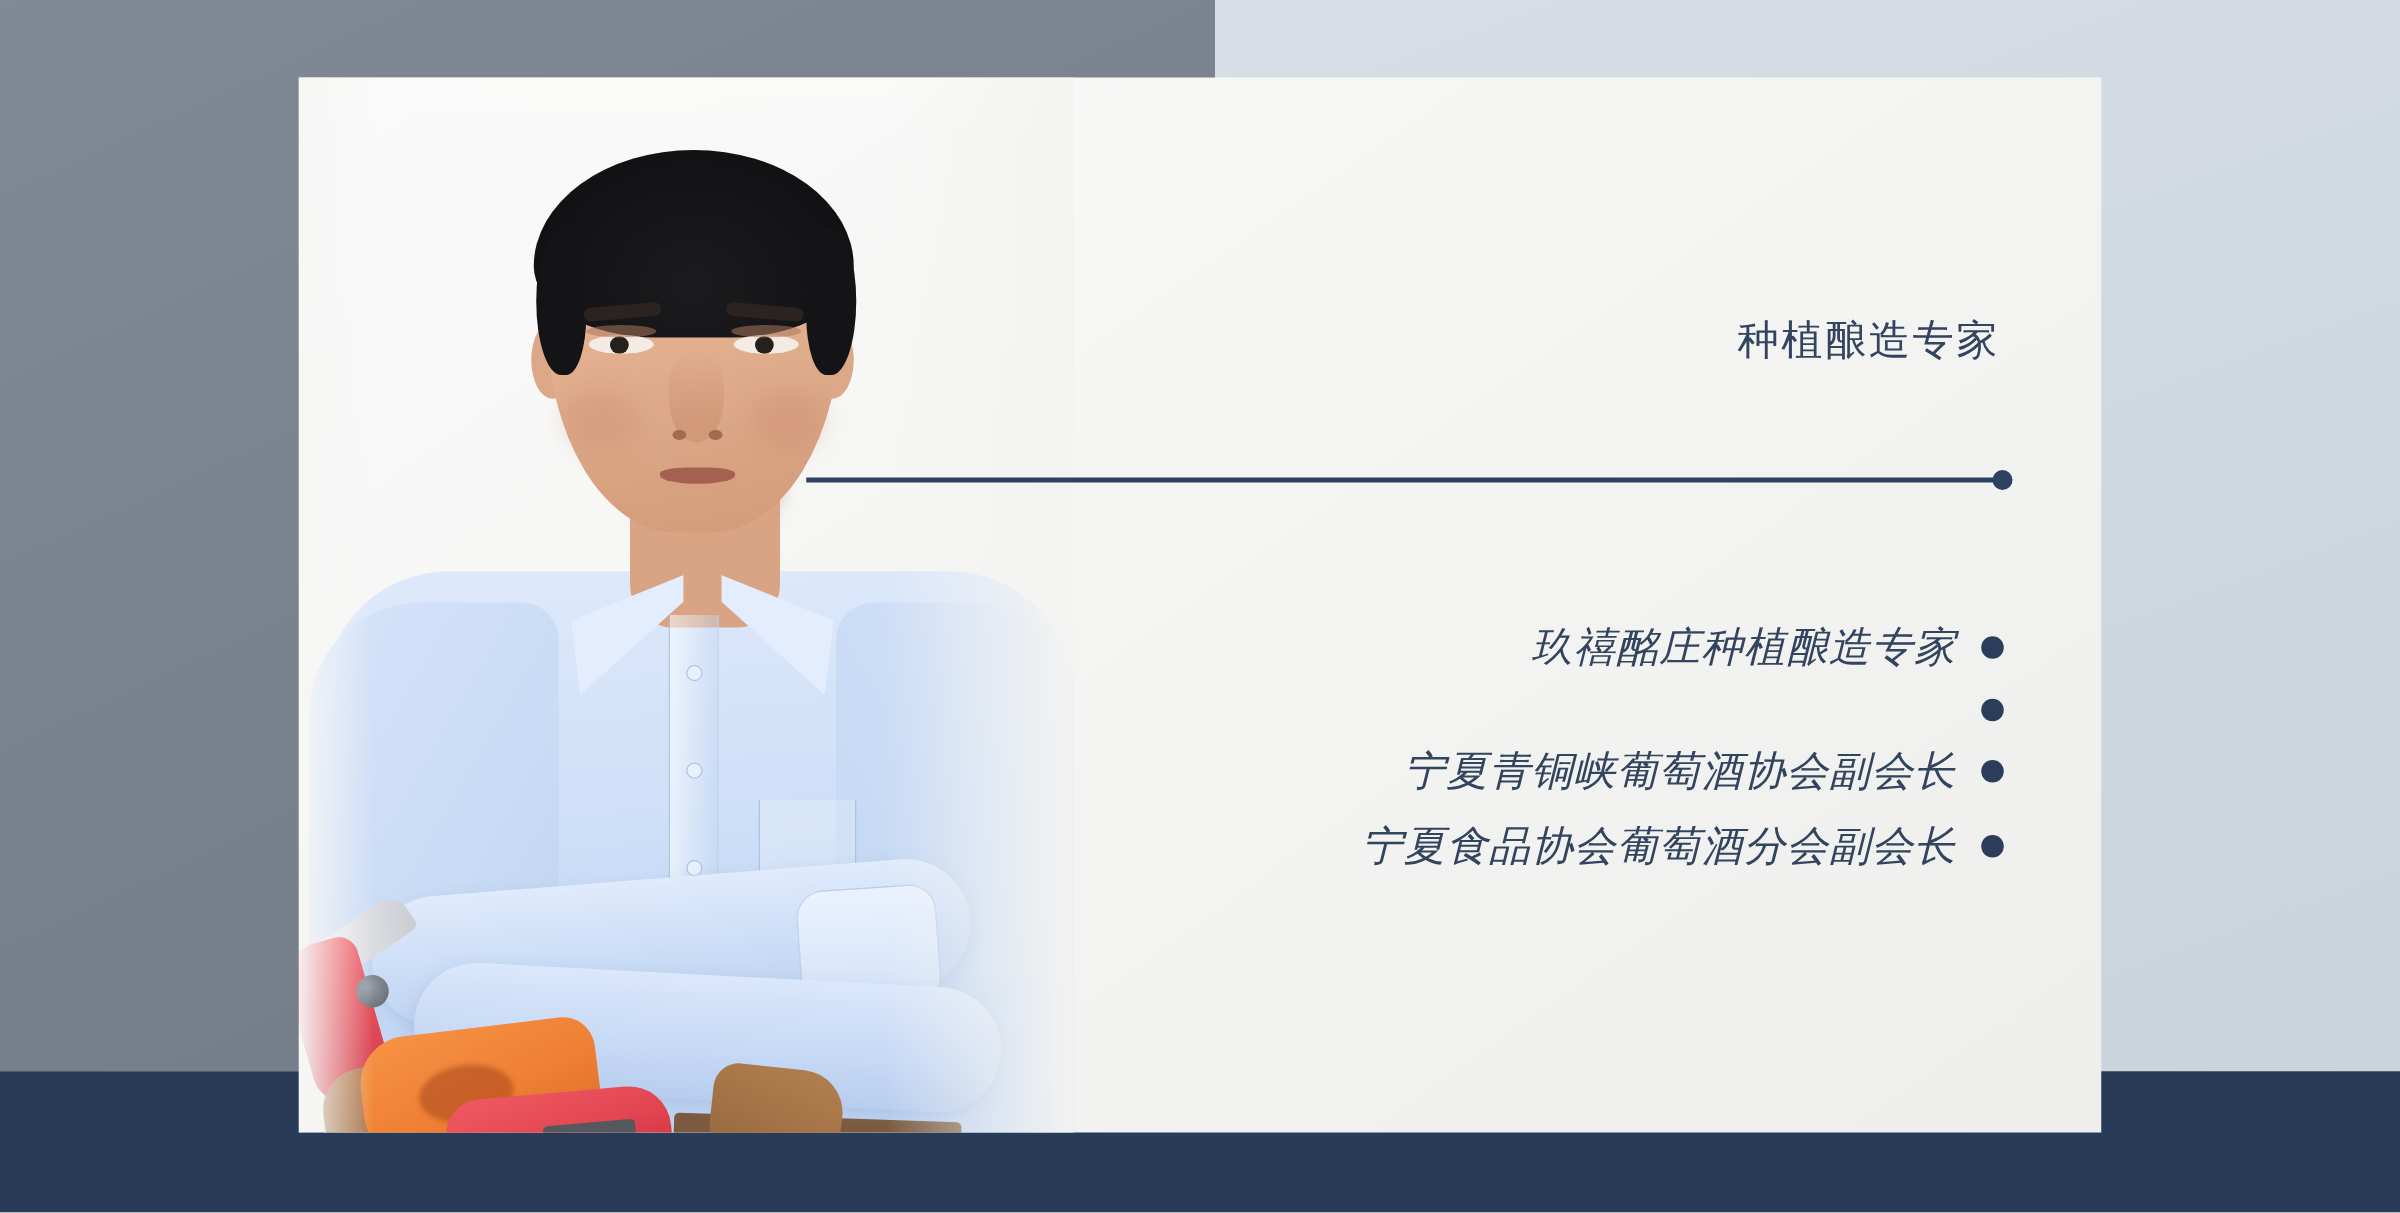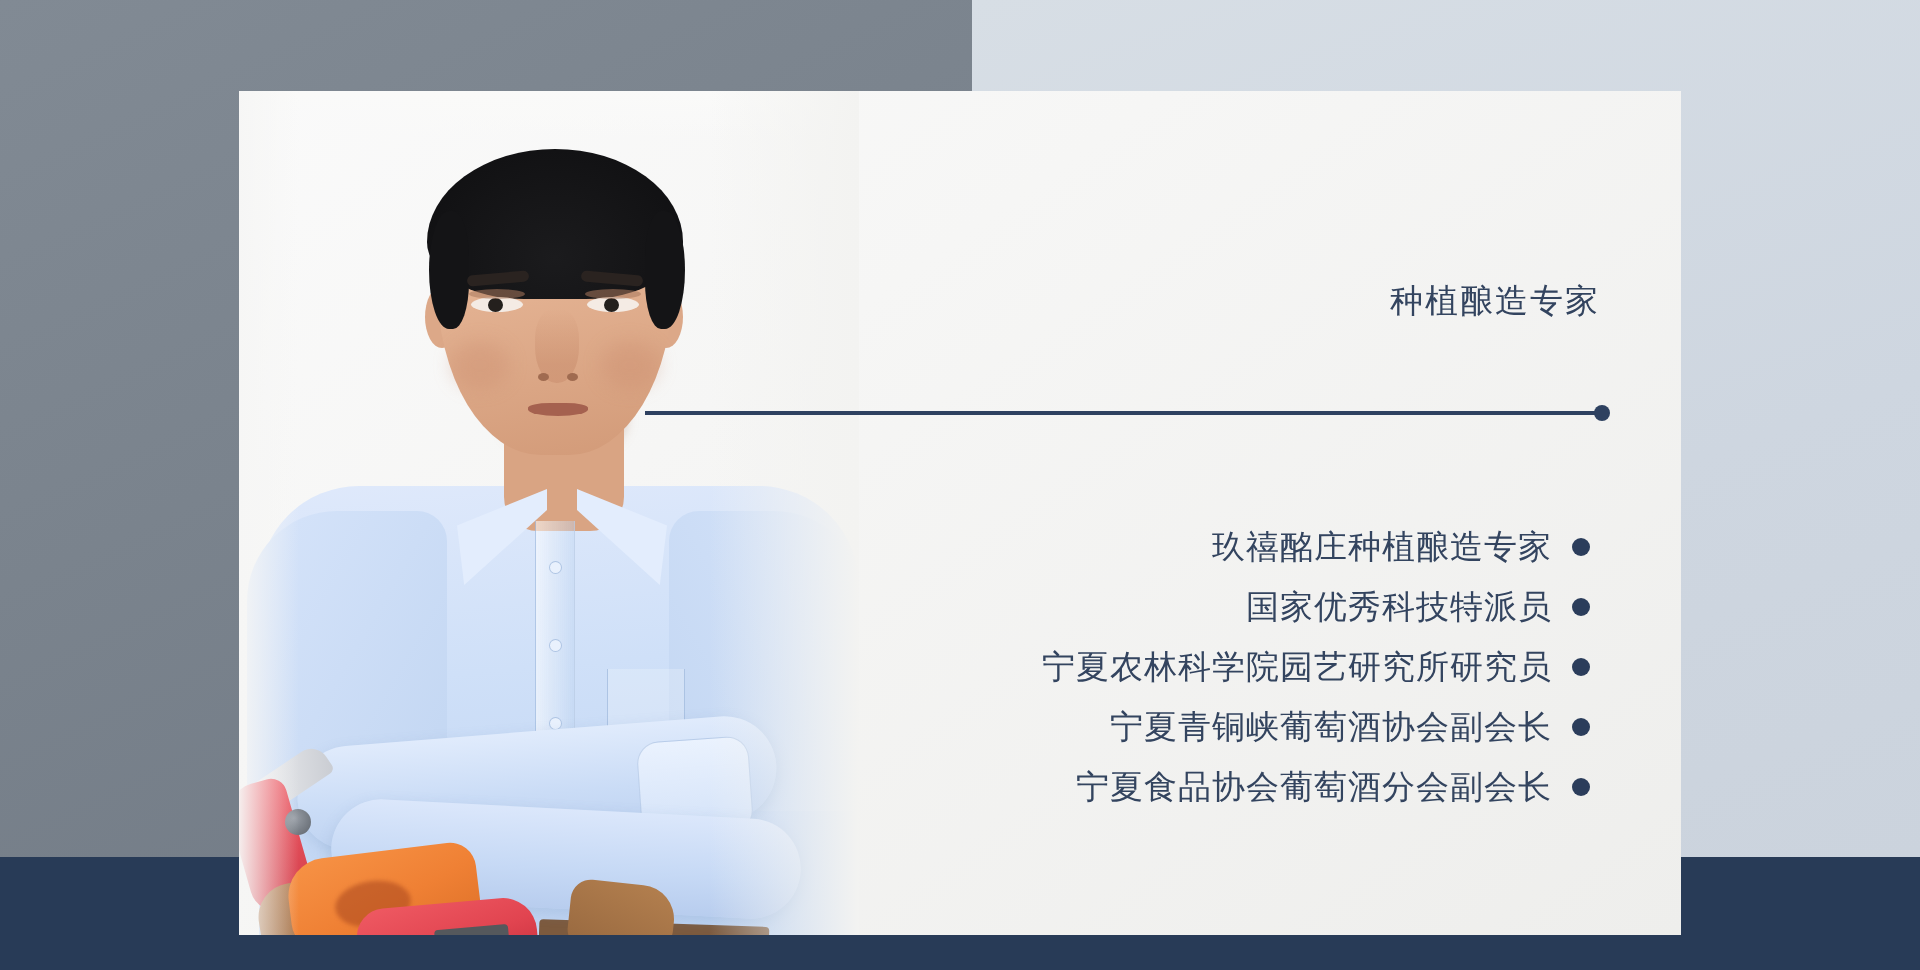--- a/index.html
+++ b/index.html
@@ -33,21 +33,20 @@
     background:#283b57;
   }
 
   
   .card{
     position:absolute;
     left:239px; top:62px;
     width:1442px; height:844px;
     background:linear-gradient(145deg,#fafafa 0%,#f6f6f5 35%,#eeeeec 100%);
     overflow:hidden;
-    margin-top:29px;
   }
 
   
   .portrait{
     position:absolute;
     left:0px; top:0px;
     width:620px; height:844px;
     overflow:hidden;
   }
   .ph-stage{ position:absolute; inset:0; }
@@ -368,26 +367,27 @@
   .divider-dot{
     position:absolute;
     left:1355px; top:314px;
     width:16px; height:16px;
     border-radius:50%;
     background:#2e4160;
   }
 
   .credentials{
     position:absolute;
-    right:91px; top:437px;
+    right:78px; top:437px;
     width:800px;
     display:flex;
     flex-direction:column;
     gap:21px;
     align-items:flex-end;
+    font-style:italic;
   }
   .cred-row{
     display:flex;
     align-items:center;
     justify-content:flex-end;
     gap:20px;
     white-space:nowrap;
   }
   .cred-text{
     font-size:33px;
@@ -481,25 +481,20 @@
 
     <div class="divider"></div>
     <div class="divider-dot"></div>
 
     <div class="credentials">
       <div class="cred-row">
         <span class="cred-text">玖禧酩庄种植酿造专家</span>
         <span class="cred-bullet"></span>
       </div>
       <div class="cred-row">
-        <span class="cred-text">国家优秀科技特派员</span>
-        <span class="cred-bullet"></span>
-      </div>
-      <div class="cred-row">
-        <span class="cred-text">宁夏农林科学院园艺研究所研究员</span>
         <span class="cred-bullet"></span>
       </div>
       <div class="cred-row">
         <span class="cred-text">宁夏青铜峡葡萄酒协会副会长</span>
         <span class="cred-bullet"></span>
       </div>
       <div class="cred-row">
         <span class="cred-text">宁夏食品协会葡萄酒分会副会长</span>
         <span class="cred-bullet"></span>
       </div>

